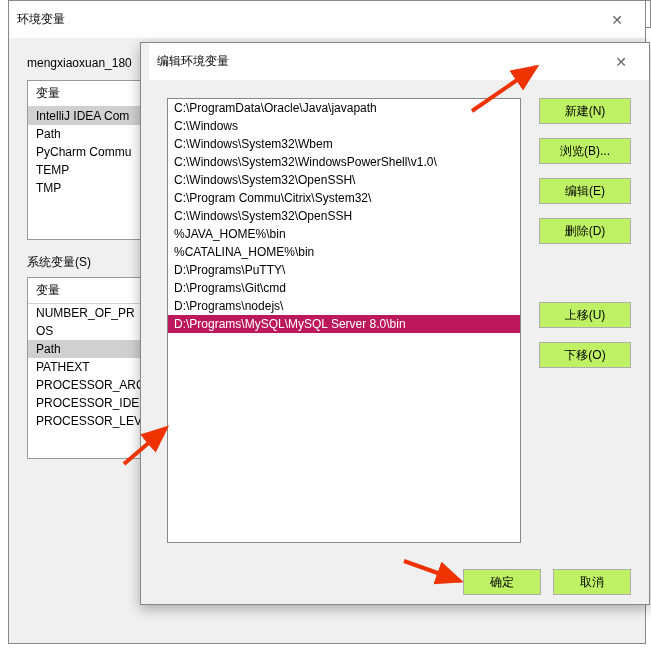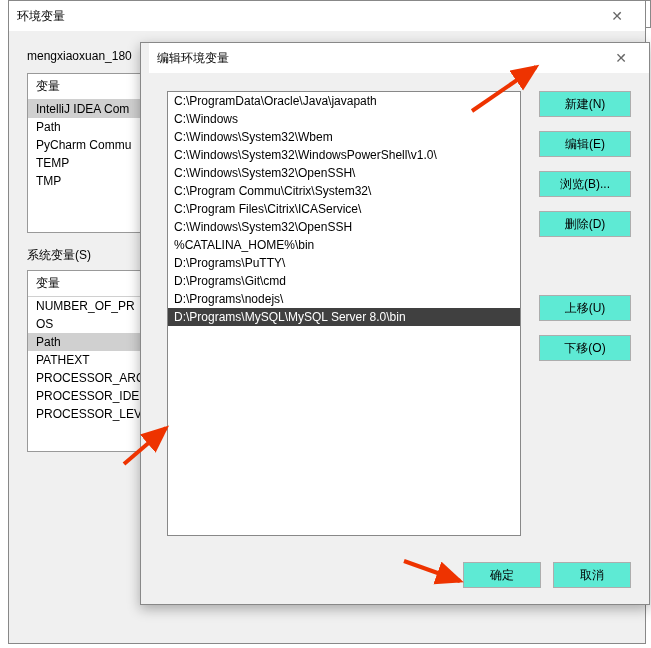--- a/index.html
+++ b/index.html
@@ -1,38 +1,38 @@
 <!DOCTYPE html>
 <html><head>
   <meta charset="utf-8">
   <style>
     * { box-sizing: border-box; font-family: "Microsoft YaHei", Arial, sans-serif; font-size: 12px; }
     body { margin: 0; width: 651px; height: 648px; position: relative; background: #fff; overflow: hidden; }
     .window { position: absolute; border: 1px solid #888; background: #f0f0f0; }
-    .titlebar { height: 30px; display: flex; align-items: center; padding: 0 8px; background: #fff; position: relative; gap: 29px; }
+    .titlebar { height: 37px; display: flex; align-items: center; padding: 0 8px; background: #fff; position: relative; gap: 29px; }
     .titlebar .caption { flex: 1; }
     .title-icons { display: flex; }
     .title-btn { width: 40px; height: 28px; display: flex; align-items: center; justify-content: center; color: #666; }
     .close-x { font-size: 14px; }
     .back-win { left: 8px; top: 0; width: 638px; height: 644px; }
     .back-content { padding: 18px 18px 8px; }
     .userline { margin-bottom: 10px; }
     .label { margin: 14px 0 6px 0; }
     .list { border: 1px solid #999; background: #fff; height: 160px; overflow: hidden; }
     .list-header { border-bottom: 1px solid #d0d0d0; padding: 4px 8px; background: #fff; }
     .list-row { padding: 2px 8px; }
     .list-row.sel { background: #d0d0d0; }
     .btnrow { display: flex; justify-content: flex-end; gap: 12px; padding: 12px 0; }
-    .btn { min-width: 78px; height: 26px; background: #5eead4; border: 1px solid #adadad; display: inline-flex; align-items: center; justify-content: center; padding: 0 10px; cursor: pointer; }
+    .btn { min-width: 78px; height: 26px; background: #bef264; border: 1px solid #adadad; display: inline-flex; align-items: center; justify-content: center; padding: 0 10px; cursor: pointer; }
 
     .edit-win { left: 140px; top: 42px; width: 510px; height: 563px; z-index: 10; box-shadow: 0 4px 12px rgba(0,0,0,.3); padding-left: 8px; }
     .edit-content { display: flex; padding: 18px; gap: 18px; height: calc(100% - 30px - 50px); }
     .path-list { flex: 1; border: 1px solid #888; background: #fff; overflow: hidden; }
     .path-row { padding: 2px 6px; white-space: nowrap; }
-    .path-row.selected { background: #404040; color: #fff; }
+    .path-row.selected { background: #be185d; color: #fff; }
     .side-btns { width: 92px; display: flex; flex-direction: column; gap: 14px; }
     .side-btns .spacer { height: 30px; }
     .bottom-btns { display: flex; justify-content: flex-end; gap: 12px; padding: 8px 18px 16px; }
 
     .arrow { position: absolute; pointer-events: none; z-index: 20; }
     .arrow svg { display: block; }
 
     .top-right-square { position: absolute; right: 0; top: 0; width: 28px; height: 28px; border: 1px solid #888; background: #fff; display:flex; align-items:center; justify-content:center; }
   </style>
 </head>
@@ -91,32 +91,32 @@
     </div>
   </div>
   <div class="edit-content">
     <div class="path-list" id="path-list">
         <div class="path-row">C:\ProgramData\Oracle\Java\javapath</div>
         <div class="path-row">C:\Windows</div>
         <div class="path-row">C:\Windows\System32\Wbem</div>
         <div class="path-row">C:\Windows\System32\WindowsPowerShell\v1.0\</div>
         <div class="path-row">C:\Windows\System32\OpenSSH\</div>
         <div class="path-row">C:\Program Commu\Citrix\System32\</div>
-        <div class="path-row">C:\Program Files\Citrix\ICAService\</div>
         <div class="path-row">C:\Windows\System32\OpenSSH</div>
+        <div class="path-row">%JAVA_HOME%\bin</div>
         <div class="path-row">%CATALINA_HOME%\bin</div>
         <div class="path-row">D:\Programs\PuTTY\</div>
         <div class="path-row">D:\Programs\Git\cmd</div>
         <div class="path-row">D:\Programs\nodejs\</div>
         <div class="path-row selected">D:\Programs\MySQL\MySQL Server 8.0\bin</div>
       </div>
     <div class="side-btns">
       <div class="btn">新建(N)</div>
+      <div class="btn">浏览(B)...</div>
       <div class="btn">编辑(E)</div>
-      <div class="btn">浏览(B)...</div>
       <div class="btn">删除(D)</div>
       <div class="spacer"></div>
       <div class="btn">上移(U)</div>
       <div class="btn">下移(O)</div>
       <div class="spacer"></div>
     </div>
   </div>
   <div class="bottom-btns">
     <div class="btn">确定</div>
     <div class="btn">取消</div>

